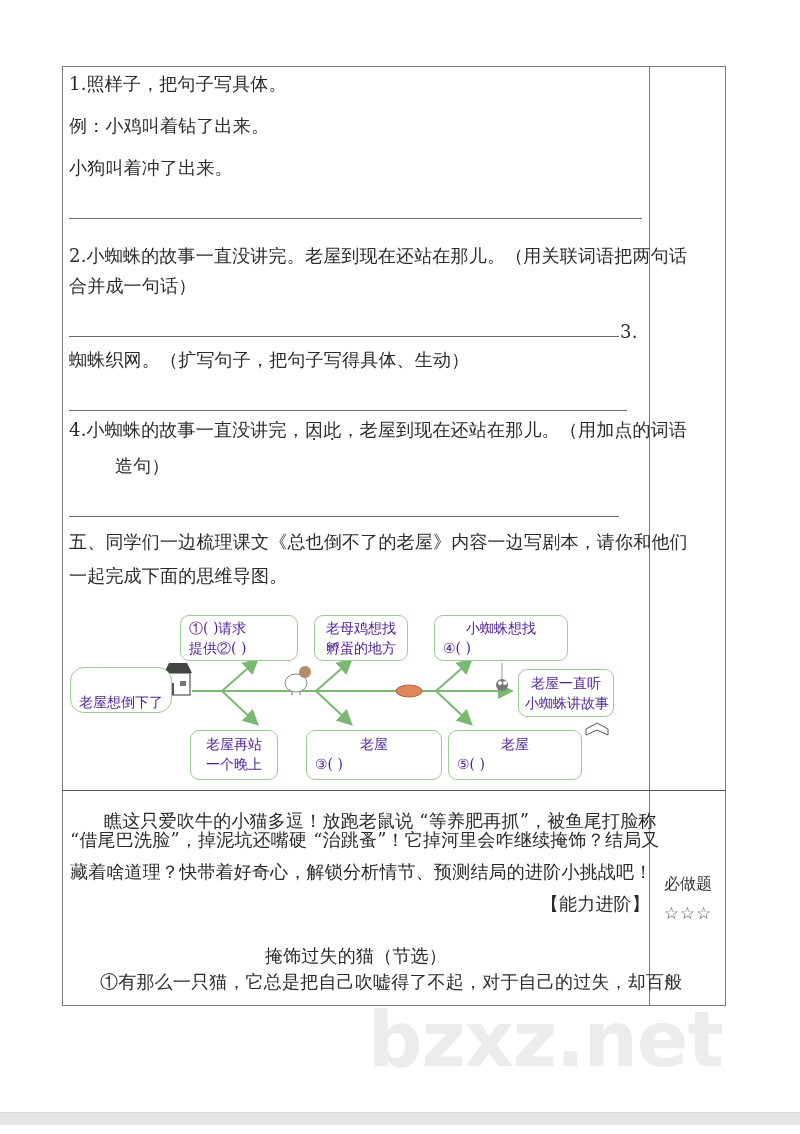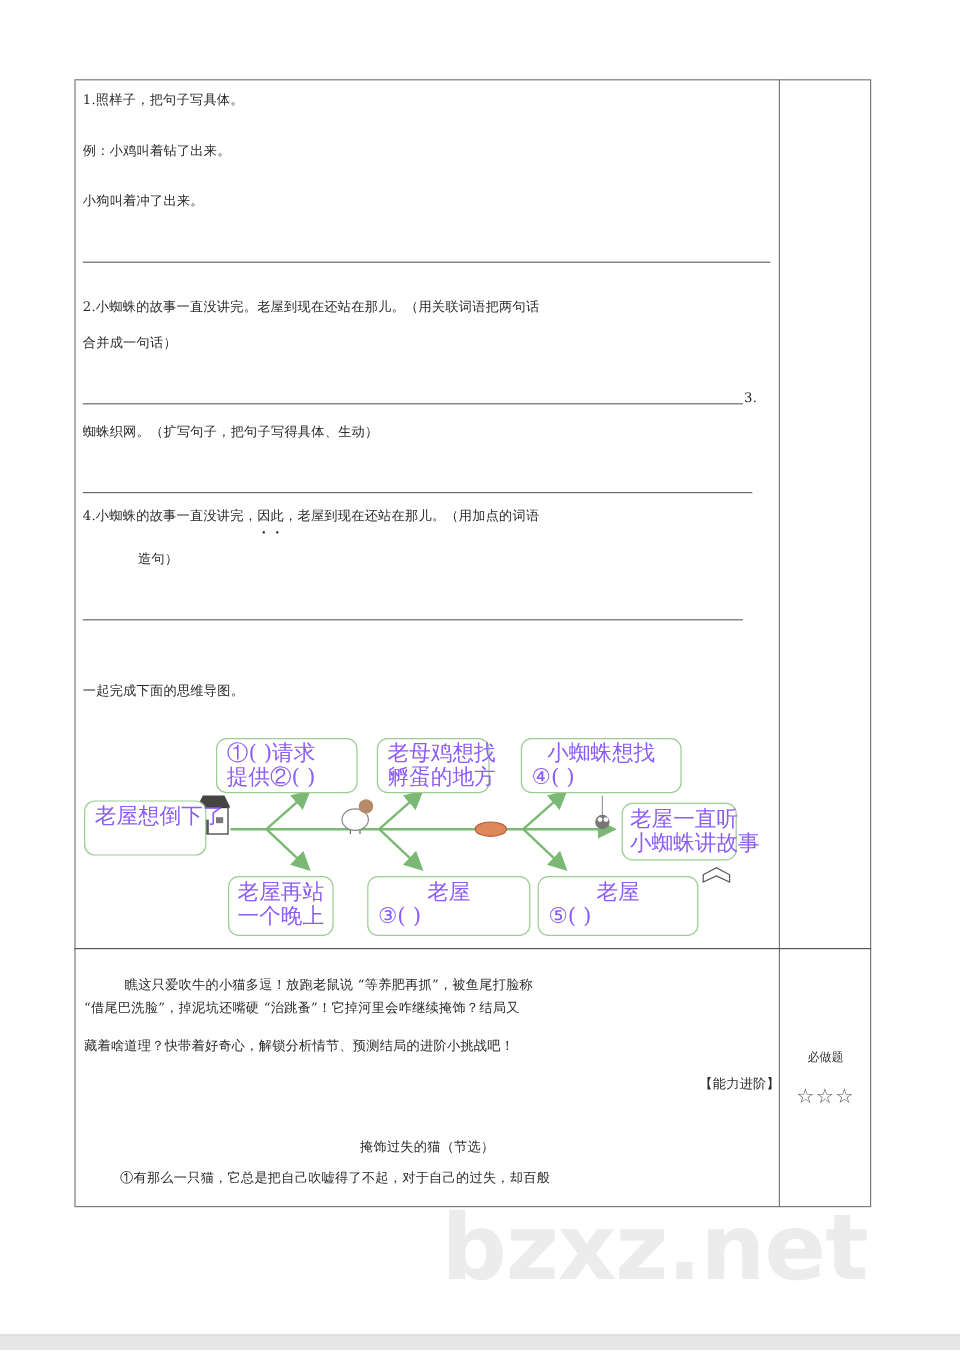--- a/index.html
+++ b/index.html
@@ -8,33 +8,33 @@
     font-family: "DejaVu Serif", "Liberation Serif", serif; color: #2a2a2a;
   }
   .page { position: absolute; left: 0; top: 0; width: 800px; height: 1112px; background: #fff; }
   .gapbar { position: absolute; left: 0; top: 1112px; width: 800px; height: 12px; background: #e6e6e6; border-top: 1px solid #d9d9d9; border-bottom: 1px solid #d9d9d9; }
   .page2 { position: absolute; left: 0; top: 1125px; width: 800px; height: 9px; background: #fff; }
 
   .tbl { position: absolute; left: 62px; top: 66px; width: 664px; height: 940px; border: 1px solid #7a7a7a; box-sizing: border-box; }
   .vdiv { position: absolute; left: 649px; top: 66px; width: 1px; height: 940px; background: #7a7a7a; }
   .hdiv { position: absolute; left: 62px; top: 790px; width: 664px; height: 1px; background: #555; }
 
-  .txt { position: absolute; font-size: 11px; line-height: 20px; white-space: nowrap; letter-spacing: 0.2px; }
+  .txt { position: absolute; font-size: 18px; line-height: 20px; white-space: nowrap; letter-spacing: 0.2px; }
   .line { position: absolute; height: 1px; background: #6a6a6a; }
   .emdot { position: relative; }
   .emdot::after { content: "·"; position: absolute; left: 50%; transform: translateX(-50%); top: 11px; font-size: 16px; }
 
   
   .mm { position: absolute; left: 70px; top: 605px; width: 555px; height: 182px; }
   .box { position: absolute; border: 1.5px solid #9ccb94; border-radius: 9px; background: #fff; box-sizing: border-box;
-         font-size: 18px; line-height: 20px; color: #8b5cf6; padding: 4px 8px; white-space: nowrap; }
+         font-size: 14px; line-height: 20px; color: #4c1d95; padding: 4px 8px; white-space: nowrap; }
   .box .c { text-align: center; display: block; }
   svg.arrows { position: absolute; left: 0; top: 0; }
 
-  .side { position: absolute; left: 650px; top: 791px; width: 76px; text-align: center; font-size: 10px; color: #333; }
+  .side { position: absolute; left: 650px; top: 791px; width: 76px; text-align: center; font-size: 16px; color: #333; }
   .stars { font-size: 17px; letter-spacing: 1px; color: #555; }
 
   .watermark { position: absolute; left: 368px; top: 995px; font-family: "DejaVu Sans", "Liberation Sans", sans-serif;
                font-weight: bold; font-size: 76px; color: #ececec; letter-spacing: -1px; }
 </style>
 </head>
 <body>
 
 <div class="page">
   <div class="tbl"></div>
@@ -53,20 +53,21 @@
   <div class="txt" style="left:620px; top:322px;">3.</div>
   <div class="txt" style="left:69px; top:350px;">蜘蛛织网。（扩写句子，把句子写得具体、生动）</div>
   <div class="line" style="left:69px; top:410px; width:558px;"></div>
 
   <div class="txt" style="left:69px; top:420px;text-align:center;">
     <span>4.小蜘蛛的故事一直没讲完，</span><span class="emdot">因</span><span class="emdot">此</span><span>，老屋到现在还站在那儿。（用加点的词语</span>
   </div>
   <div class="txt" style="left:69px; top:456px;margin-left:46px;">造句）</div>
   <div class="line" style="left:69px; top:516px; width:550px;"></div>
 
+  <div class="txt" style="left:69px; top:532px;">五、同学们一边梳理课文《总也倒不了的老屋》内容一边写剧本，请你和他们</div>
   <div class="txt" style="left:69px; top:566px;">一起完成下面的思维导图。</div>
 
   <div class="mm">
     <svg class="arrows" width="555" height="182">
       <defs>
         <marker id="ah" markerWidth="8" markerHeight="8" refX="6" refY="4" orient="auto">
           <path d="M0,0 L8,4 L0,8 z" fill="#7ab873"></path>
         </marker>
       </defs>
 
@@ -104,21 +105,21 @@
         <circle cx="432" cy="80" r="6" fill="#777"></circle>
         <circle cx="430" cy="78" r="2" fill="#fff"></circle>
         <circle cx="435" cy="78" r="2" fill="#fff"></circle>
       </g>
 
       <g>
         <path d="M516,124 L527,118 L538,124 L538,130 L527,125 L516,130 z" fill="#fff" stroke="#555" stroke-width="1"></path>
       </g>
     </svg>
 
-    <div class="box" style="left:0px; top:62px; width:102px; height:46px; padding-top:3px;">
+    <div class="box" style="left:0px; top:62px; width:102px; height:46px; padding-top:24px;border-radius:14px;">
       <span>老屋想倒下了</span>
     </div>
 
     <div class="box" style="left:110px; top:10px; width:118px; height:46px; padding:2px 8px;">
       <span class="c" style="text-align:left">①(        )请求</span>
       <span class="c" style="text-align:left">提供②(        )</span>
     </div>
 
     <div class="box" style="left:244px; top:10px; width:94px; height:46px; padding:2px 8px;">
       <span class="c">老母鸡想找</span>

